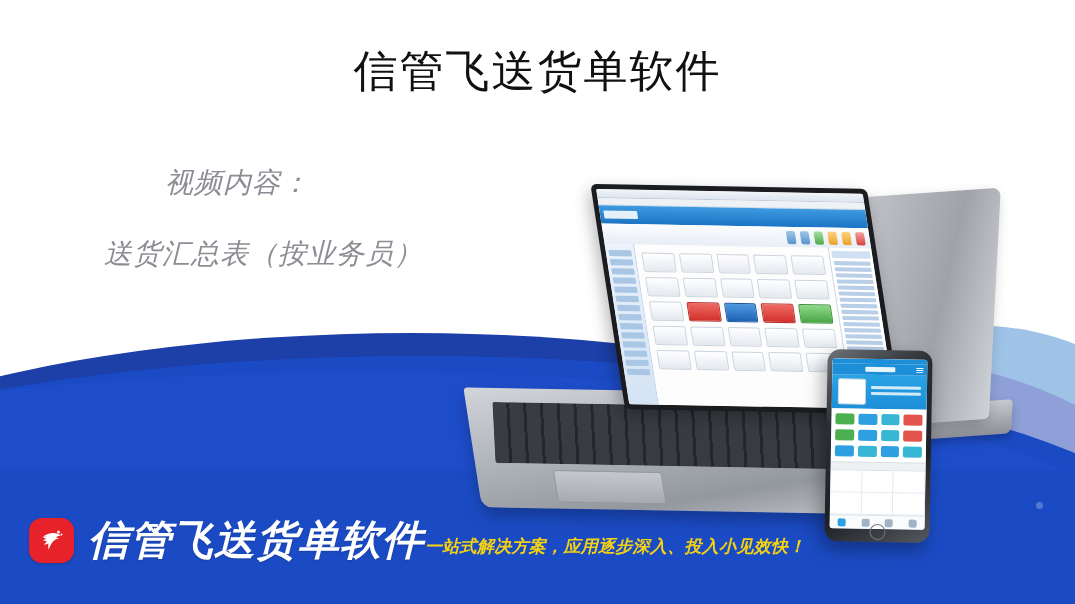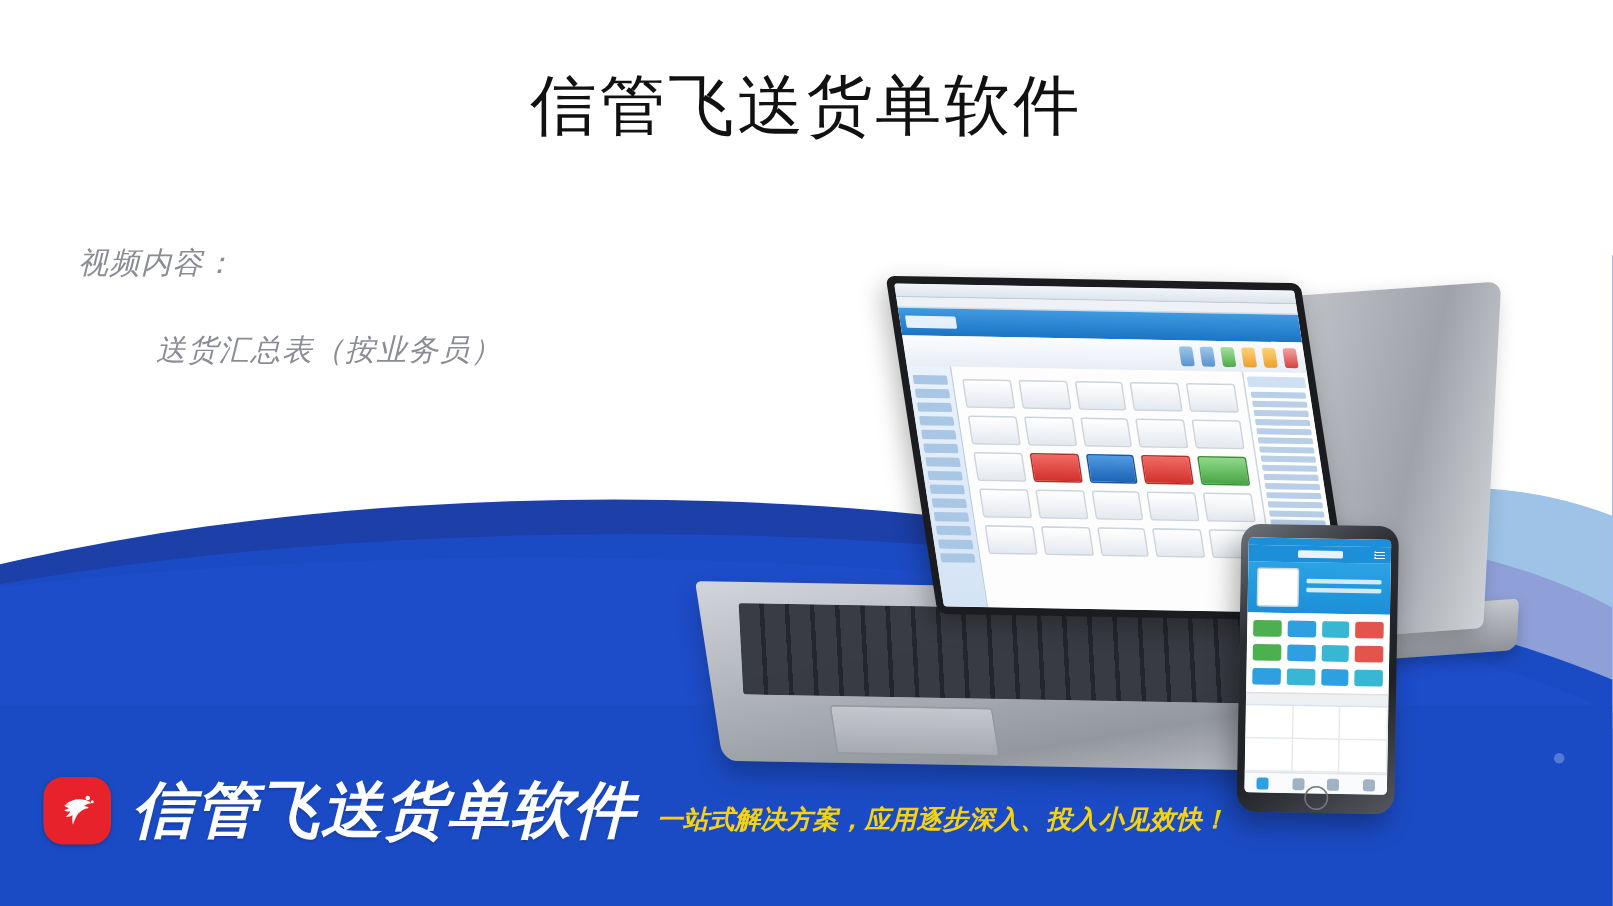--- a/index.html
+++ b/index.html
@@ -72,22 +72,23 @@
     color:#111111;
     white-space:nowrap;
   }
 
   
   .subtitle{
     position:absolute;left:52px;top:160px;
     font-family:"Liberation Sans","DejaVu Sans",sans-serif;
     font-style:italic;font-weight:400;
     color:#8b8d94;
-    font-size:20px;line-height:1.62;
+    font-size:28px;line-height:1.62;
     letter-spacing:1px;
+    text-align:center;
   }
   .subtitle .line2{display:block;padding-left:52px;margin-top:26px;}
 
   
   .banner{
     position:absolute;left:0;bottom:34px;width:100%;height:60px;
     display:flex;align-items:center;
   }
   .logo-badge{
     margin-left:29px;
@@ -101,21 +102,21 @@
   .banner-title{
     margin-left:14px;
     color:#ffffff;
     font-weight:bold;font-style:italic;
     font-size:41px;line-height:1;
     letter-spacing:1px;
     white-space:nowrap;
     text-shadow:0 1px 2px rgba(0,0,0,.18);
   }
   .banner-tagline{
-    margin-left:14px;margin-top:12px;
+    margin-left:1px;margin-top:12px;
     color:#f5d310;
     font-weight:bold;font-style:italic;
     font-size:17px;line-height:1;
     letter-spacing:.3px;
     white-space:nowrap;
   }
 
   
   .devices{position:absolute;left:470px;top:180px;width:605px;height:350px;}
 

